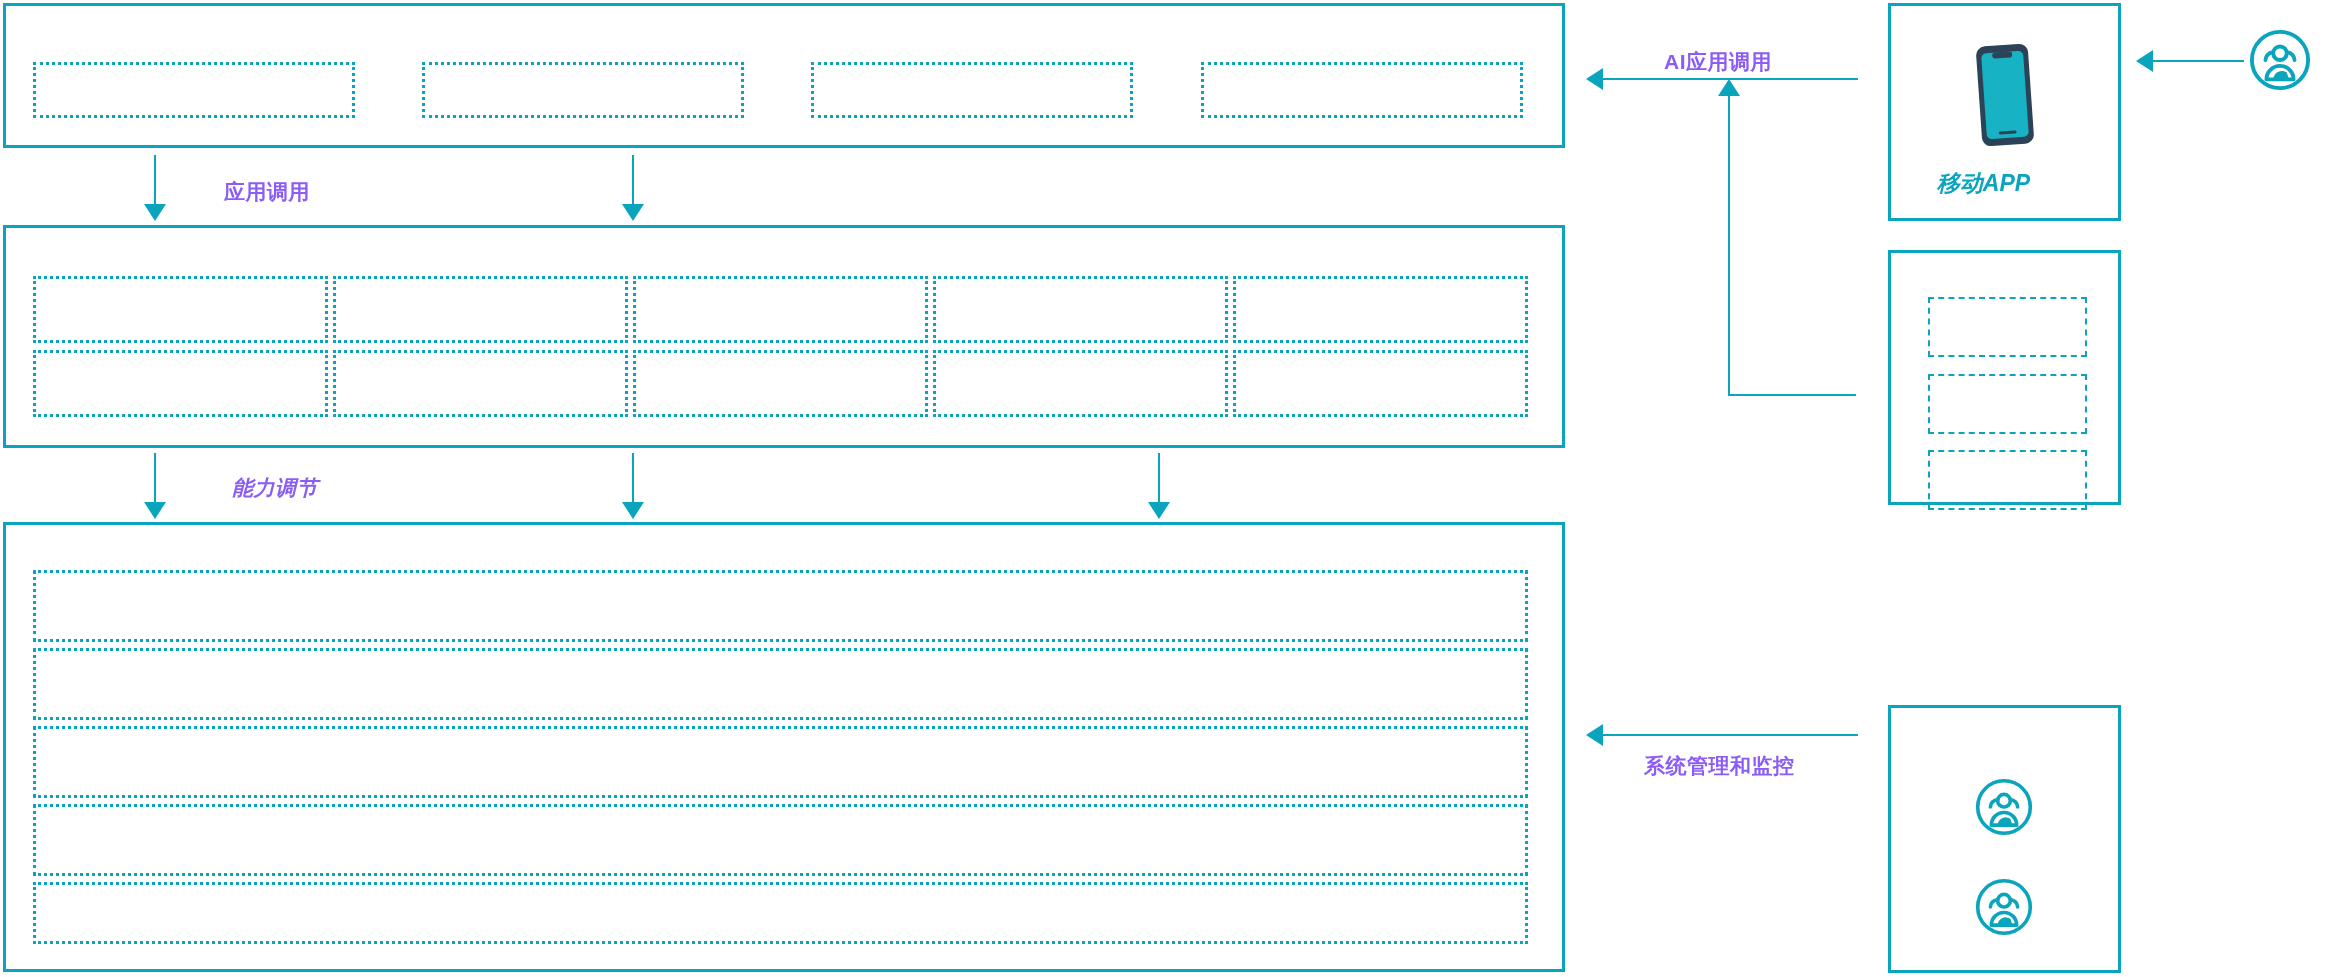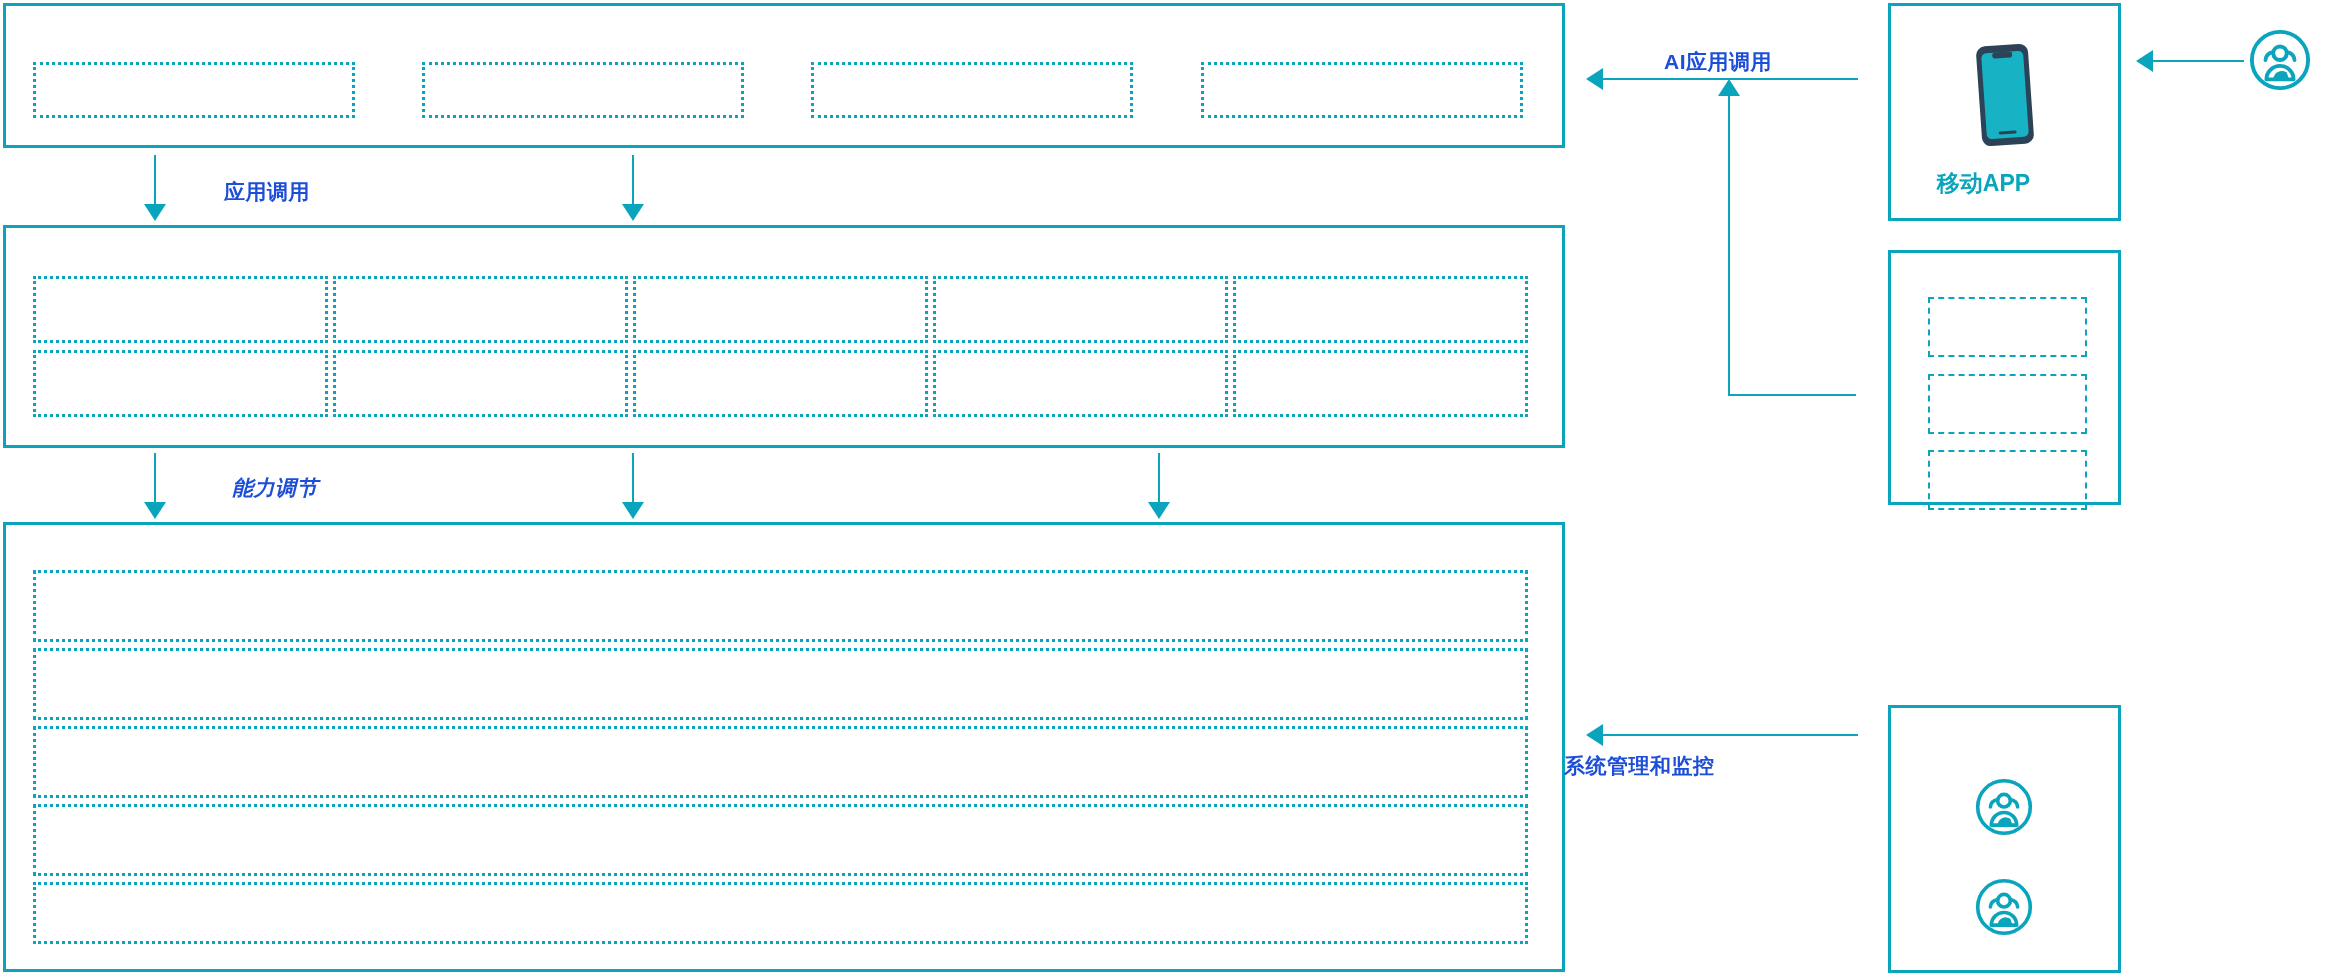--- a/index.html
+++ b/index.html
@@ -30,21 +30,21 @@
     box-sizing: border-box;
     border: 2px dashed #0aa5bd;
     background: transparent;
   }
   .dbox.dotted {
     border-style: dotted;
     border-width: 3px;
   }
   .label {
     position: absolute;
-    color: #1d4ed8;
+    color: #8b5cf6;
     font-size: 21px;
     font-weight: bold;
     letter-spacing: .5px;
     white-space: nowrap;
   }
 
   
   .arrow-v {
     position: absolute;
     width: 2px;
@@ -209,36 +209,36 @@
   <div class="icon-node" style="left:1888px; top:40px; width:233px; height:110px;">
     <svg width="60" height="104" viewBox="0 0 60 104" aria-hidden="true">
       <g transform="rotate(-4 30 52)">
         <rect x="4" y="2" width="52" height="100" rx="9" ry="9" fill="#2b4257"></rect>
         <rect x="9" y="9" width="42" height="86" rx="5" ry="5" fill="#17b2c4"></rect>
         <rect x="20" y="9" width="20" height="6" rx="3" ry="3" fill="#2b4257"></rect>
         <rect x="21" y="88" width="18" height="3" rx="1.5" ry="1.5" fill="#2b4257"></rect>
       </g>
     </svg>
   </div>
-  <div class="node-caption" style="left:1888px; top:168px; width:191px;">移动APP</div>
+  <div class="node-caption" style="left:1888px; top:168px; width:191px;font-style:italic;">移动APP</div>
 
   <div class="panel" style="left:1888px; top:250px; width:233px; height:255px;">
   </div>
   <div class="dbox" style="left:1928px; top:297px; width:159px; height:60px;">
     <span></span>
   </div>
   <div class="dbox" style="left:1928px; top:374px; width:159px; height:60px;">
     <span></span>
   </div>
   <div class="dbox" style="left:1928px; top:450px; width:159px; height:60px;">
     <span></span>
   </div>
 
   <div class="arrow-h-left" style="left:1602px; top:734px; width:256px;"></div>
-  <div class="label" style="left:1564px; top:752px;">系统管理和监控</div>
+  <div class="label" style="left:1644px; top:752px;">系统管理和监控</div>
 
   <div class="panel" style="left:1888px; top:705px; width:233px; height:268px;">
   </div>
   <div class="icon-node" style="left:1974px; top:777px; width:60px; height:60px;">
     <svg width="58" height="58" viewBox="0 0 64 64" aria-hidden="true">
       <circle cx="32" cy="32" r="29" fill="none" stroke="#0aa5bd" stroke-width="4"></circle>
       <circle cx="32" cy="25" r="7" fill="none" stroke="#0aa5bd" stroke-width="4"></circle>
       <path d="M17 32a8 8 0 0 1 8-8" fill="none" stroke="#0aa5bd" stroke-width="4" stroke-linecap="round"></path>
       <path d="M47 32a8 8 0 0 0-8-8" fill="none" stroke="#0aa5bd" stroke-width="4" stroke-linecap="round"></path>
       <path d="M18 52a14 14 0 0 1 28 0z" fill="none" stroke="#0aa5bd" stroke-width="4" stroke-linejoin="round"></path>

